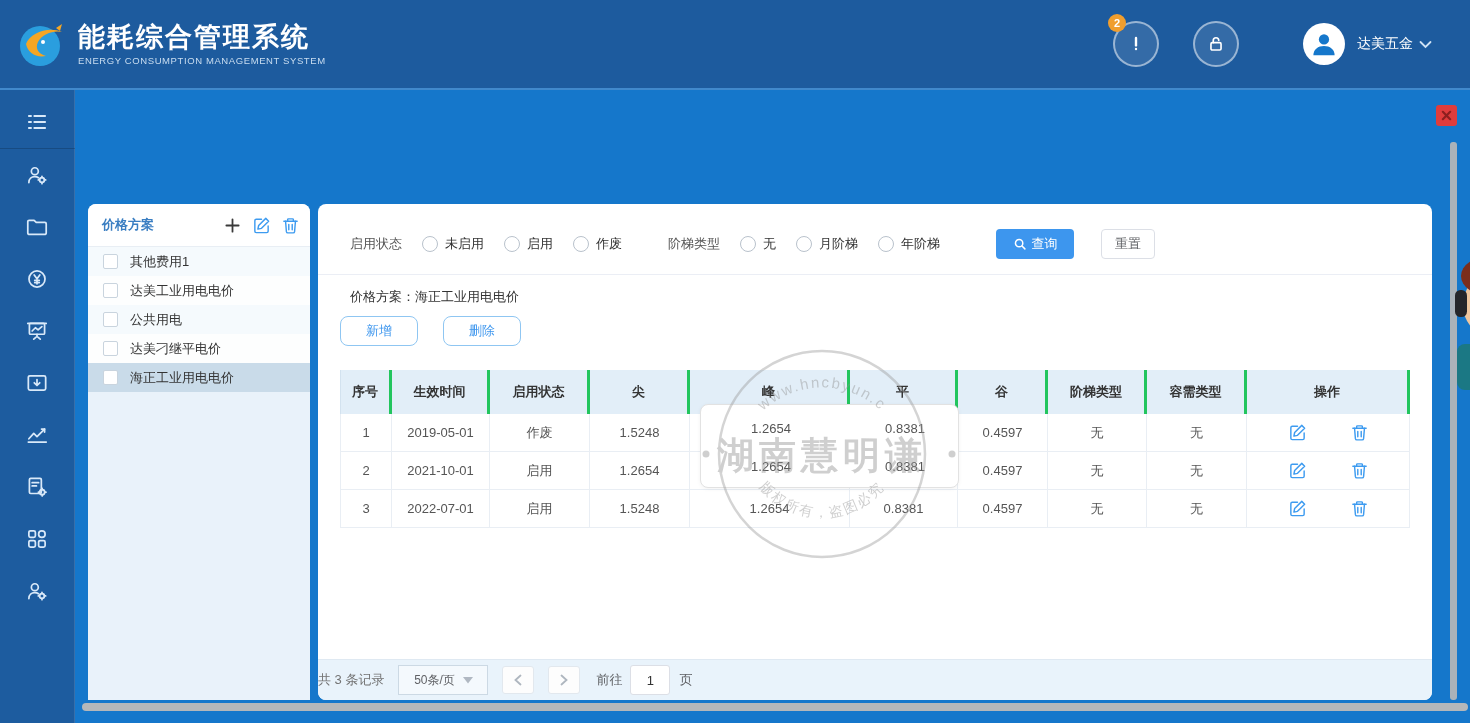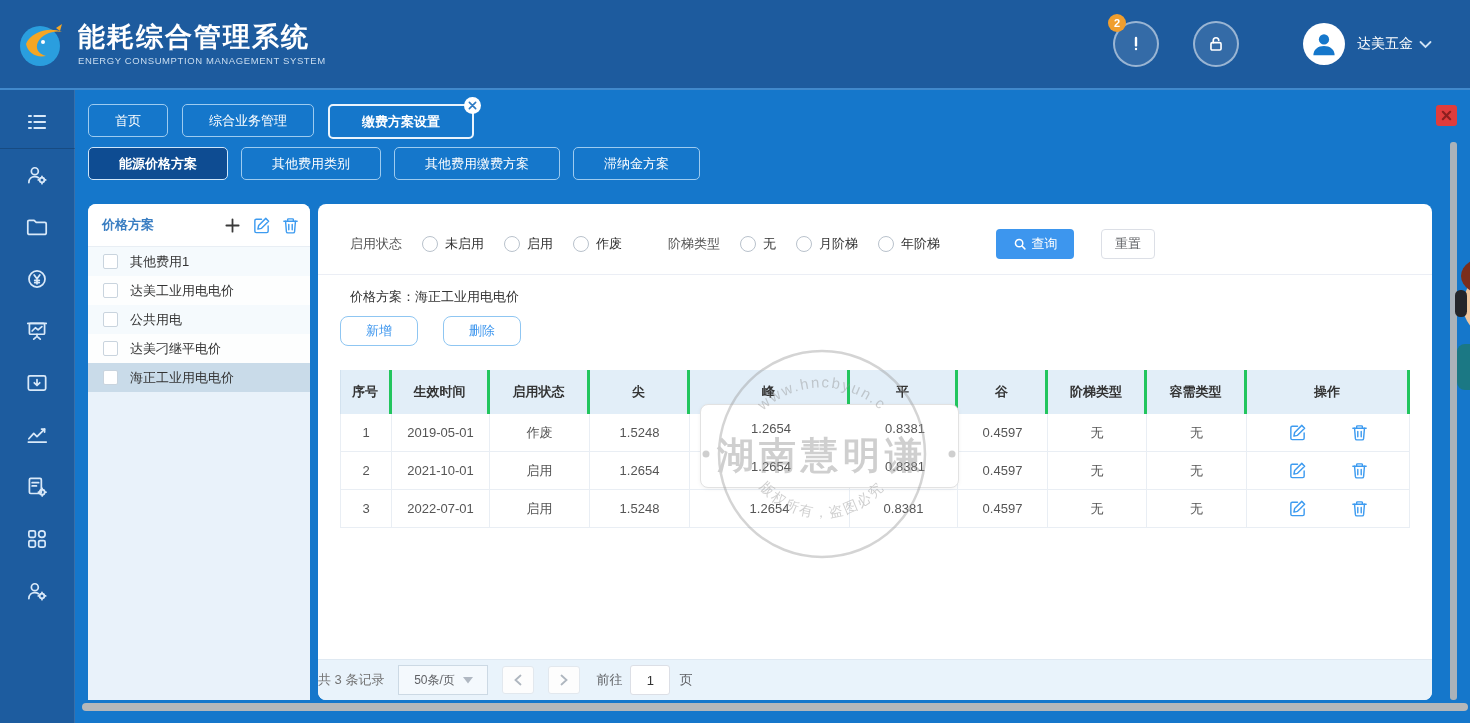--- a/index.html
+++ b/index.html
@@ -231,39 +231,21 @@
     <div class="nav-icon">
       <svg width="26" height="26" viewBox="0 0 24 24" fill="none" stroke-width="1.6" stroke-linecap="round">
           <circle cx="10" cy="8.5" r="3.2"></circle>
           <path d="M4.5 19 c0-3.6 2.5-5.5 5.5-5.5 1.2 0 2.4 .3 3.3 1"></path>
           <circle cx="16.6" cy="16.6" r="2.2"></circle>
           <path d="M16.6 13.2 v1.1 M16.6 18.9 v1.1 M13.2 16.6 h1.1 M18.9 16.6 h1.1"></path>
         </svg>
     </div>
   </nav>
 
-  <div class="tabs-row">
-    <div class="tab">首页</div>
-    <div class="tab">综合业务管理</div>
-    <div class="tab active">
-      <span>缴费方案设置</span>
-      <span class="tab-close">
-        <svg width="9" height="9" viewBox="0 0 10 10" stroke="#2e7bc4" stroke-width="1.8" stroke-linecap="round">
-            <path d="M1.5 1.5 L8.5 8.5 M8.5 1.5 L1.5 8.5"></path>
-          </svg>
-      </span>
-    </div>
-  </div>
-
-  <div class="subtabs-row">
-    <div class="subtab active">能源价格方案</div>
-    <div class="subtab">其他费用类别</div>
-    <div class="subtab">其他费用缴费方案</div>
-    <div class="subtab">滞纳金方案</div>
-  </div>
+
 
   <aside class="left-panel">
     <div class="panel-head">
       <span class="panel-title">价格方案</span>
       <span class="panel-tools">
         <span class="tool-btn">
           <svg width="17" height="17" viewBox="0 0 18 18" stroke="#3a3a3a" stroke-width="1.9" stroke-linecap="round">
               <path d="M9 2.5 V15.5 M2.5 9 H15.5"></path>
             </svg>
         </span>

